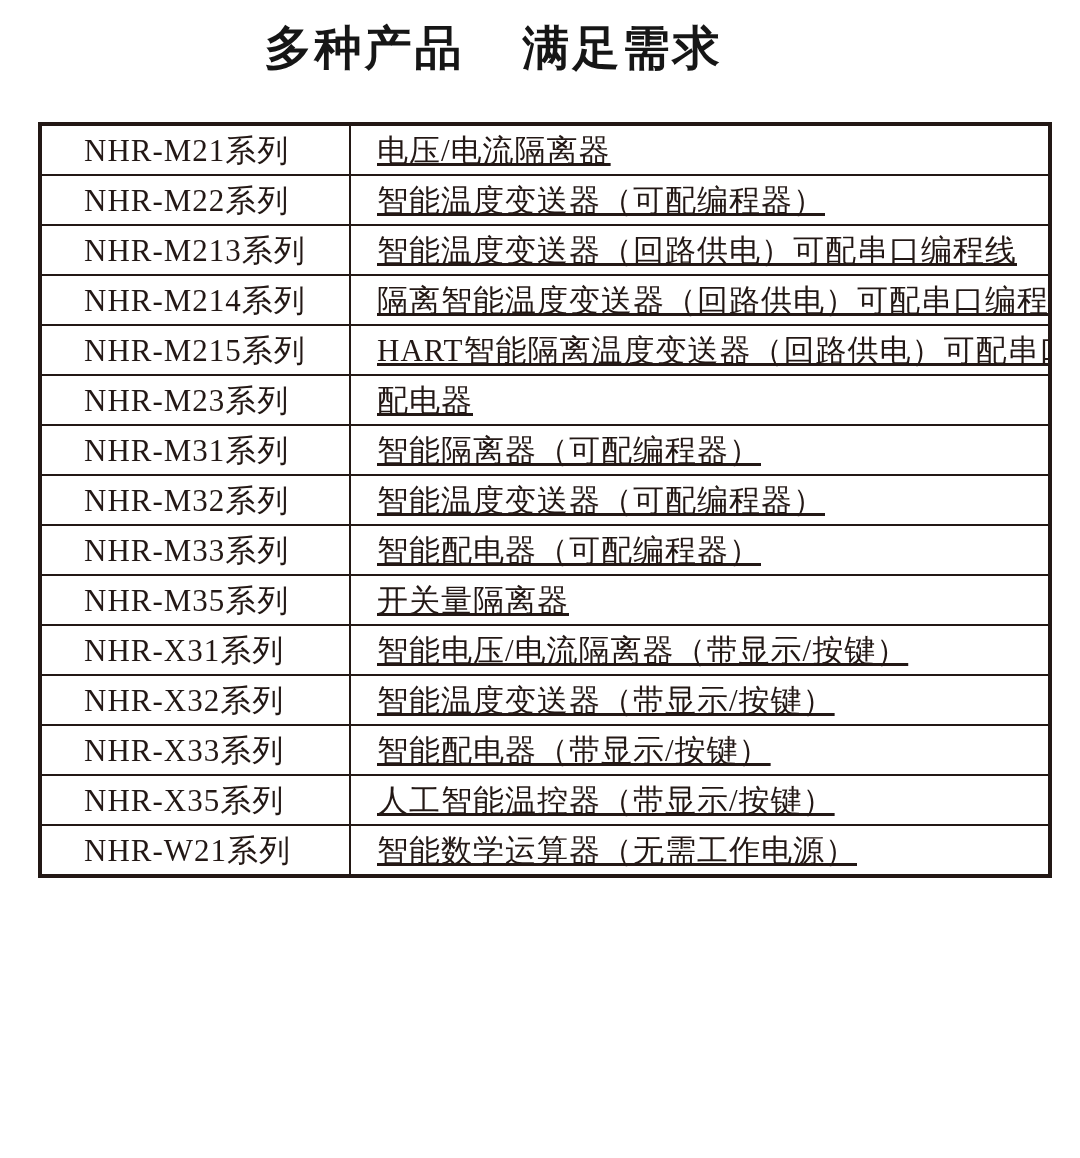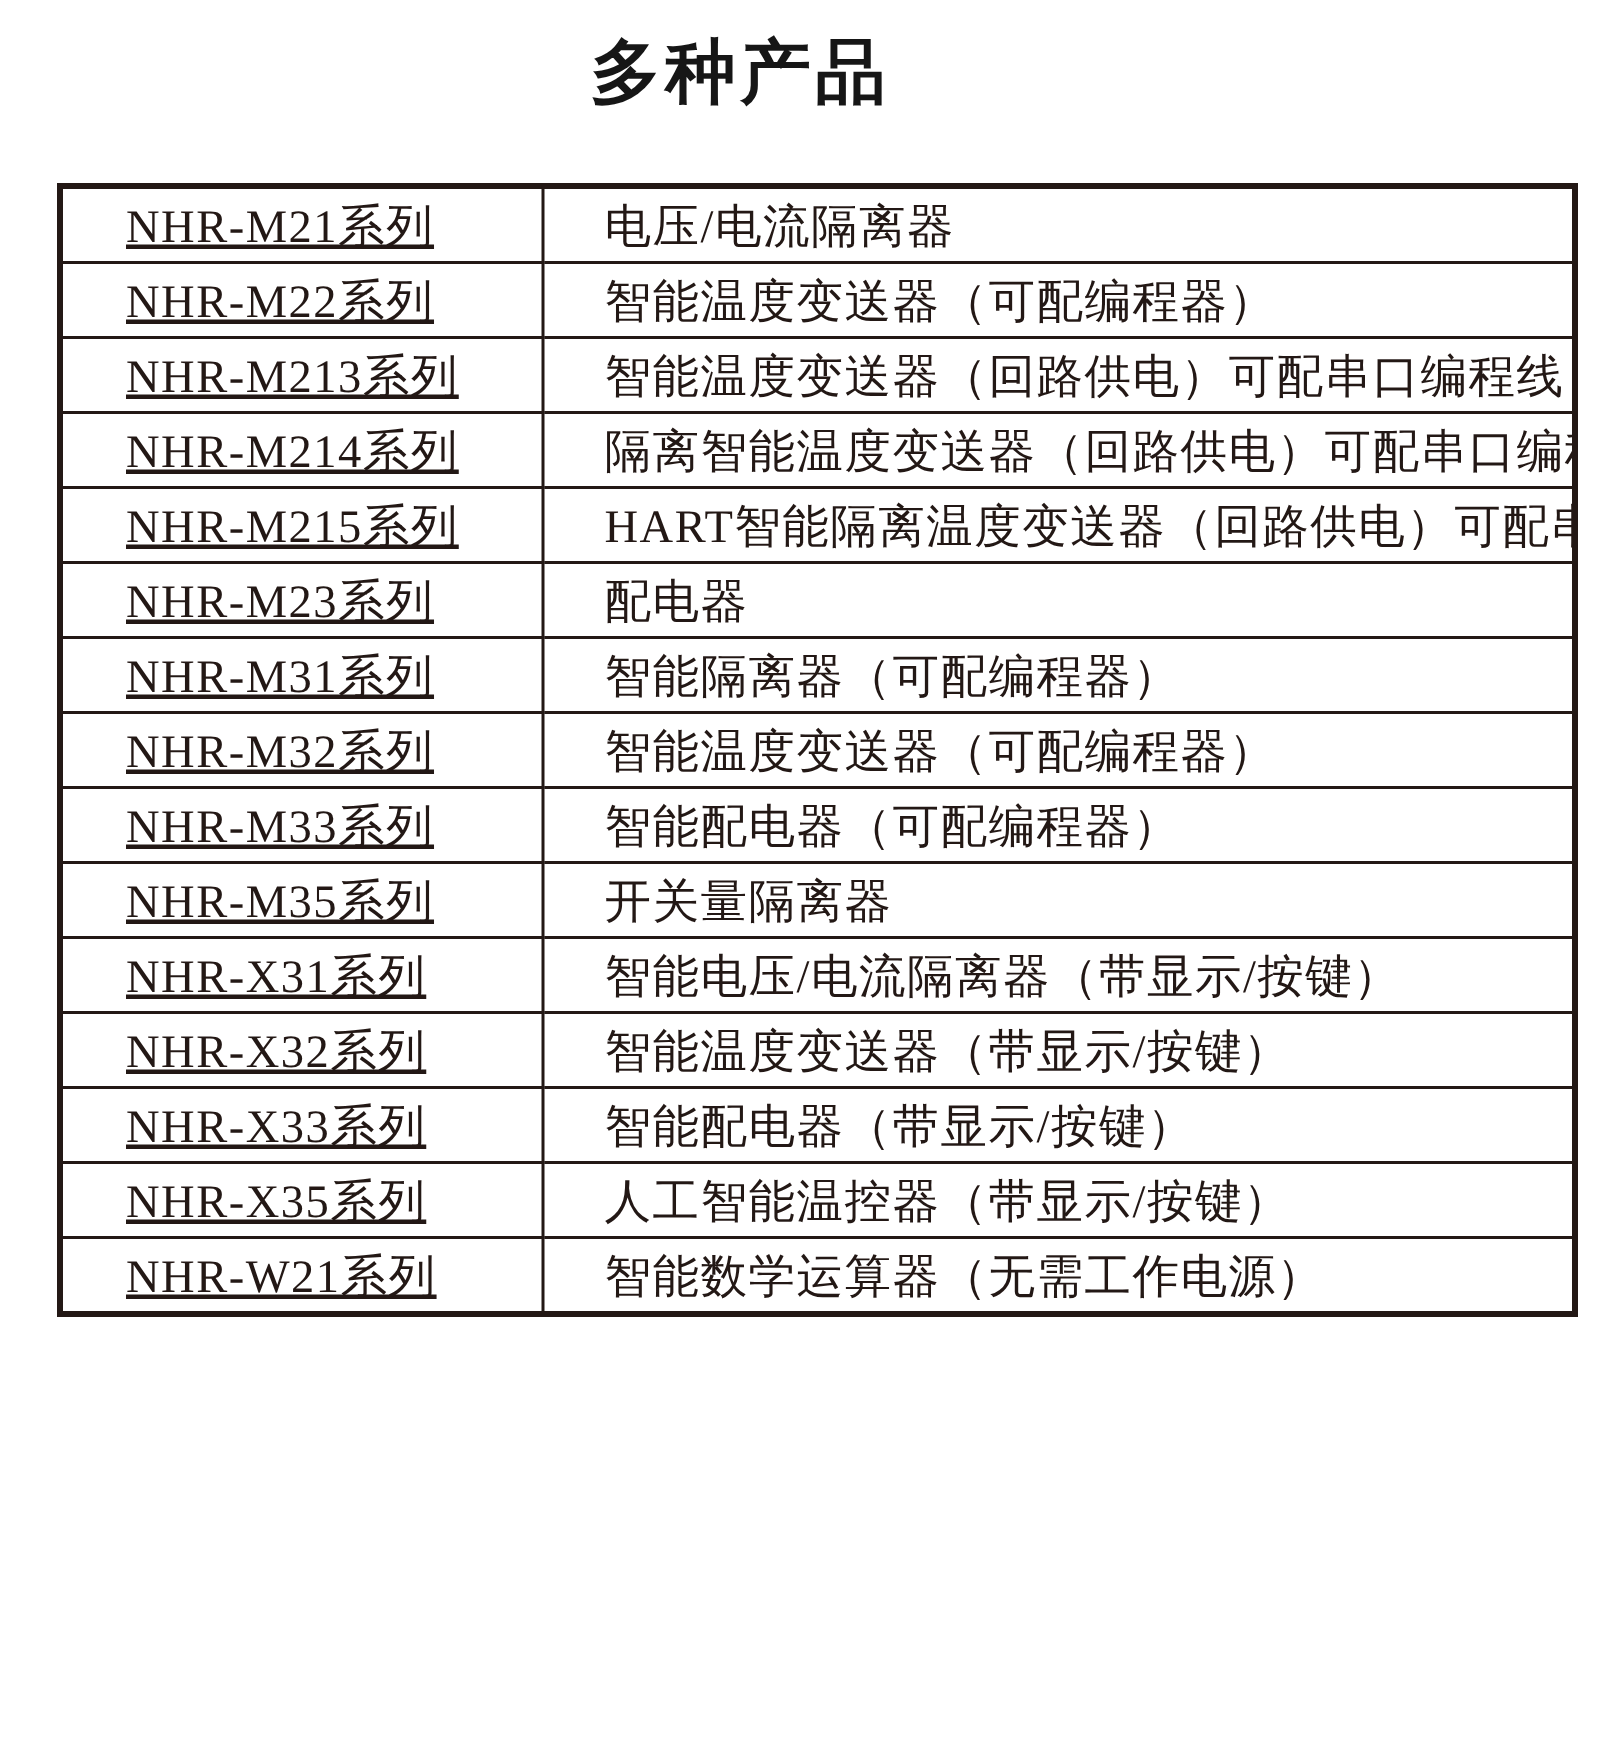--- a/index.html
+++ b/index.html
@@ -47,36 +47,37 @@
     vertical-align: middle;
     color: #231815;
     font-family: "Liberation Serif", "DejaVu Serif", serif;
     font-size: 31px;
     line-height: 1;
     white-space: nowrap;
     overflow: hidden;
   }
   td.series-cell {
     width: 265px;
-    padding: 0 12px 0 42px;
+    padding: 0 0 0 42px;
+    letter-spacing: 1px;
+  }
+  td.description-cell {
+    padding: 0 4px 0 26px;
     letter-spacing: 1px;
     text-decoration: underline;
-  }
-  td.description-cell {
-    padding: 0 4px 0 40px;
-    letter-spacing: 1px;
   }
 </style>
 </head>
 <body>
 
 <div class="page">
 
   <div class="title">
     <span>多种产品</span>
+    <span>满足需求</span>
   </div>
 
   <table class="product-table">
     <tbody id="table-body">
         <tr>
     <td class="series-cell">NHR-M21系列</td>
     <td class="description-cell">电压/电流隔离器</td>
   </tr>
         <tr>
     <td class="series-cell">NHR-M22系列</td>

